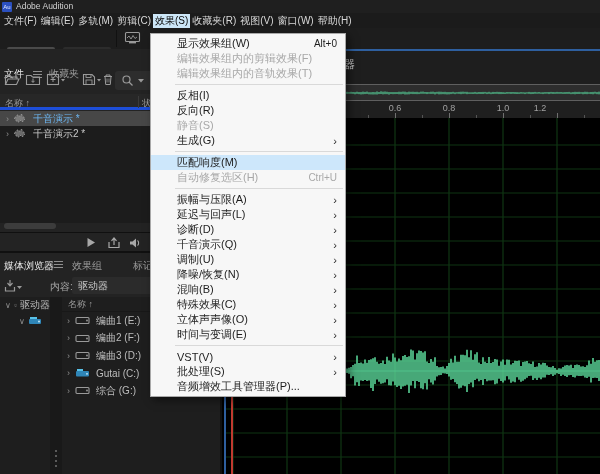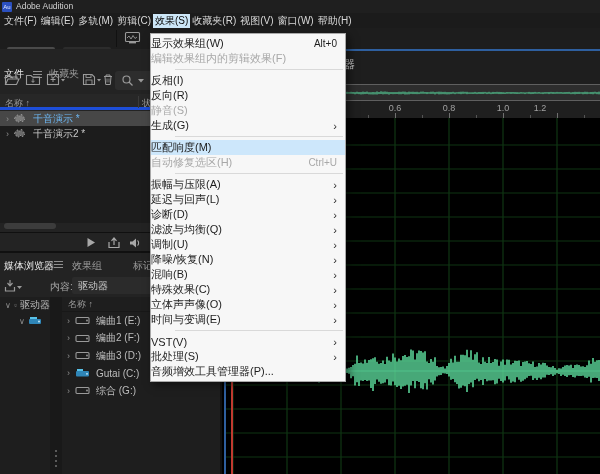--- a/index.html
+++ b/index.html
@@ -83,21 +83,21 @@
   .r-tick{position:absolute;background:#707070;width:1px;}
   #wavearea{left:0;top:69px;width:378px;height:356px;background:#000;}
   #cti{left:9px;top:52px;width:2px;height:373px;background:#c03a30;}
 
   .panel-gap-v{left:220px;top:49px;width:2px;height:425px;background:#101010;}
   .panel-gap-h{left:0;top:251px;width:220px;height:2px;background:#101010;}
 
   
   #effects-menu{left:150px;top:33px;width:196px;background:#f7f7f7;border:1px solid #a9a9a9;
                 box-shadow:3px 3px 8px rgba(0,0,0,.5);padding:2px 0;z-index:100;}
-  .m-item{height:15px;display:flex;align-items:center;padding-right:8px;font-size:11px;color:#1d1d1d;white-space:nowrap;}
+  .m-item{height:15px;display:flex;align-items:center;padding-left:26px;padding-right:8px;font-size:11px;color:#1d1d1d;white-space:nowrap;}
   .m-item.disabled{color:#a8a8a8;}
   .m-item.hl{background:#cde7fb;}
   .m-right{margin-left:auto;font-size:10px;}
   .m-arrow{margin-left:auto;font-size:11px;color:#2b2b2b;line-height:10px;}
   .m-sep{height:1px;background:#d9d9d9;margin:3px 2px 3px 24px;}
 
   svg{display:block;}
 </style>
 </head>
 <body>
@@ -378,20 +378,23 @@
   </div>
 
   <div id="effects-menu" class="abs">
       <div class="m-item">
         <span class="m-label">显示效果组(W)</span>
         <span class="m-right">Alt+0</span>
       </div>
       <div class="m-item disabled">
         <span class="m-label">编辑效果组内的剪辑效果(F)</span>
       </div>
+      <div class="m-item disabled">
+        <span class="m-label">编辑效果组内的音轨效果(T)</span>
+      </div>
       <div class="m-sep"></div>
       <div class="m-item">
         <span class="m-label">反相(I)</span>
       </div>
       <div class="m-item">
         <span class="m-label">反向(R)</span>
       </div>
       <div class="m-item disabled">
         <span class="m-label">静音(S)</span>
       </div>
@@ -414,21 +417,21 @@
       </div>
       <div class="m-item">
         <span class="m-label">延迟与回声(L)</span>
         <span class="m-arrow">›</span>
       </div>
       <div class="m-item">
         <span class="m-label">诊断(D)</span>
         <span class="m-arrow">›</span>
       </div>
       <div class="m-item">
-        <span class="m-label">滤波与均衡(Q)</span>
+        <span class="m-label">千音演示(Q)</span>
         <span class="m-arrow">›</span>
       </div>
       <div class="m-item">
         <span class="m-label">调制(U)</span>
         <span class="m-arrow">›</span>
       </div>
       <div class="m-item">
         <span class="m-label">降噪/恢复(N)</span>
         <span class="m-arrow">›</span>
       </div>

